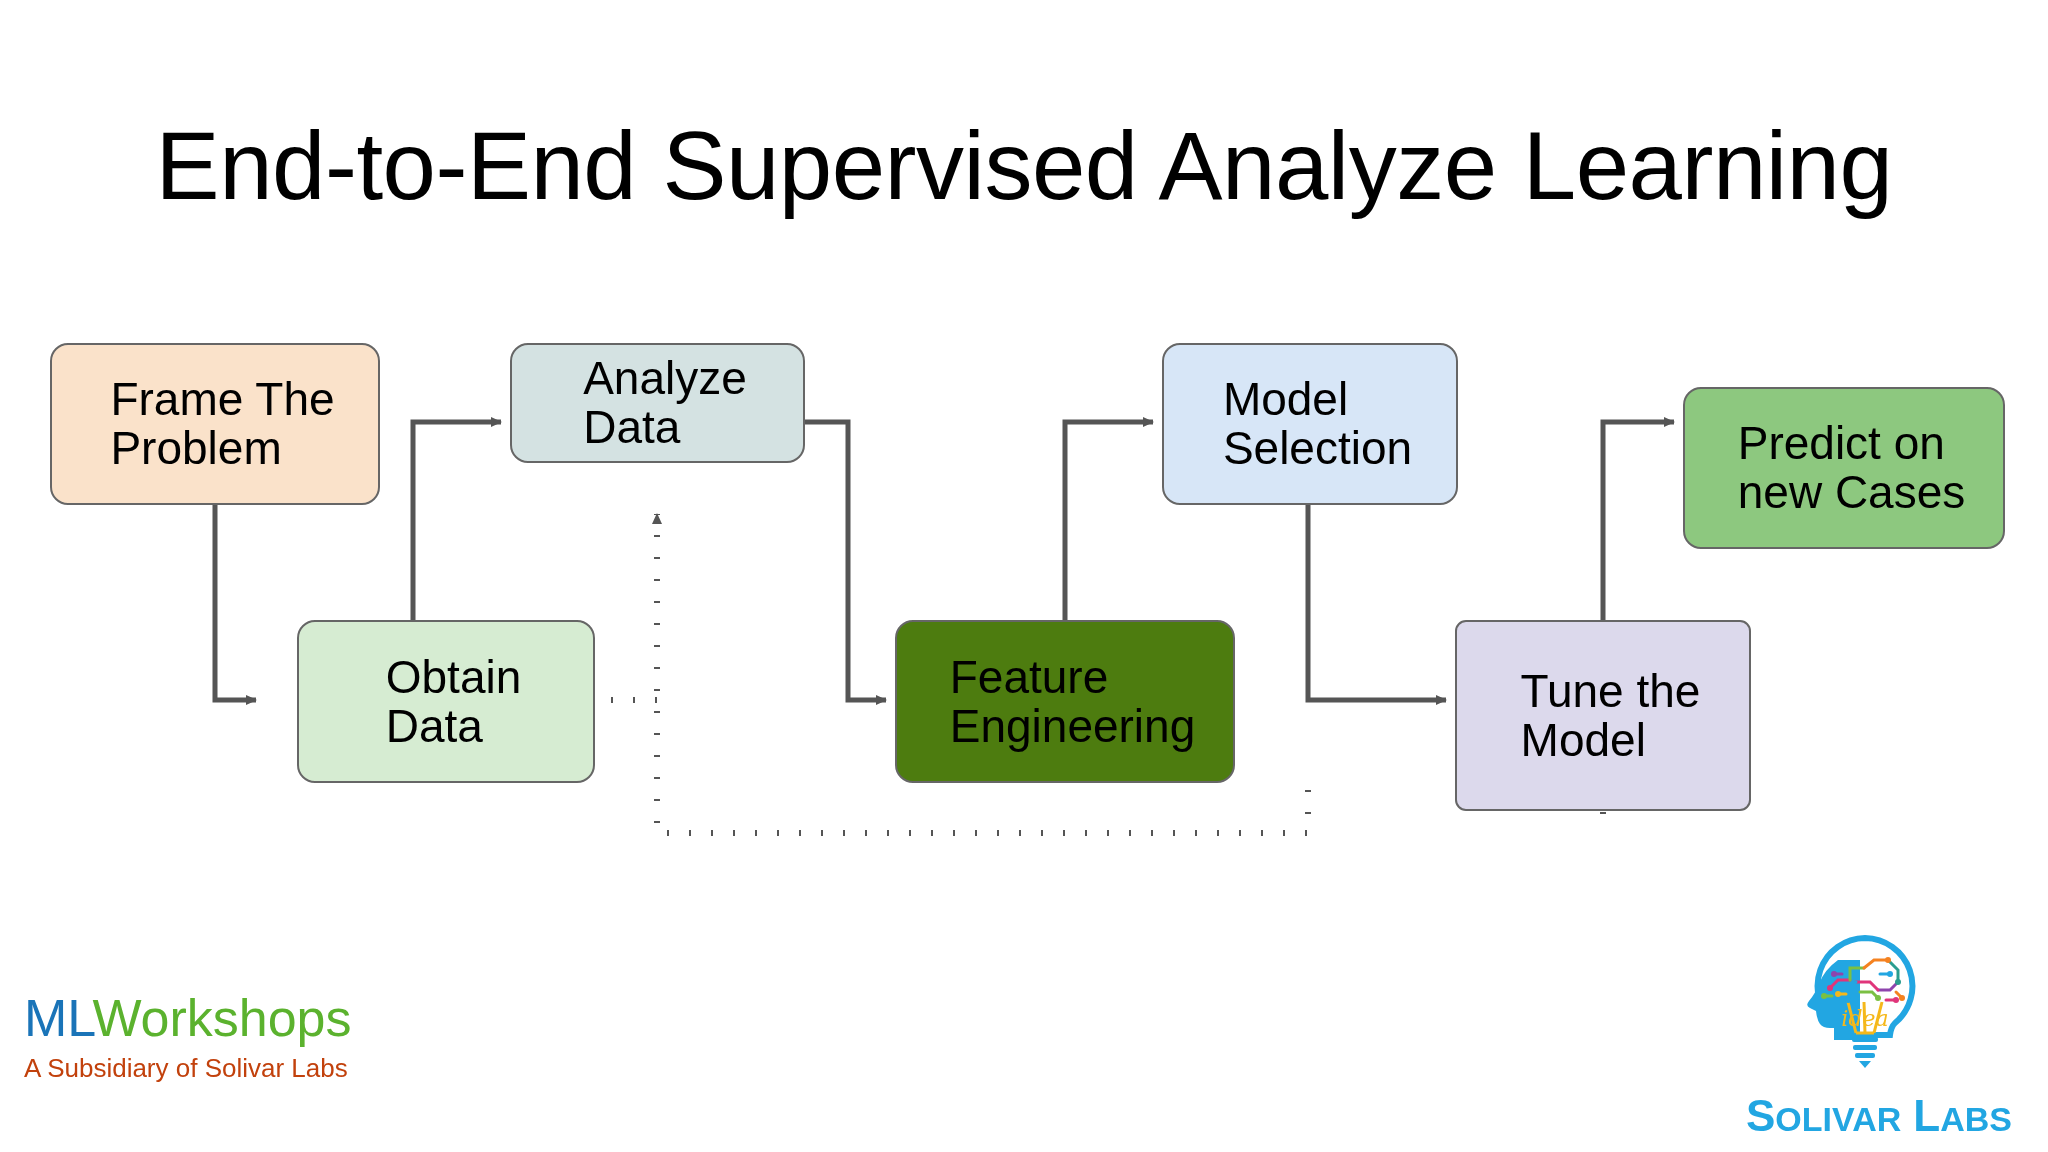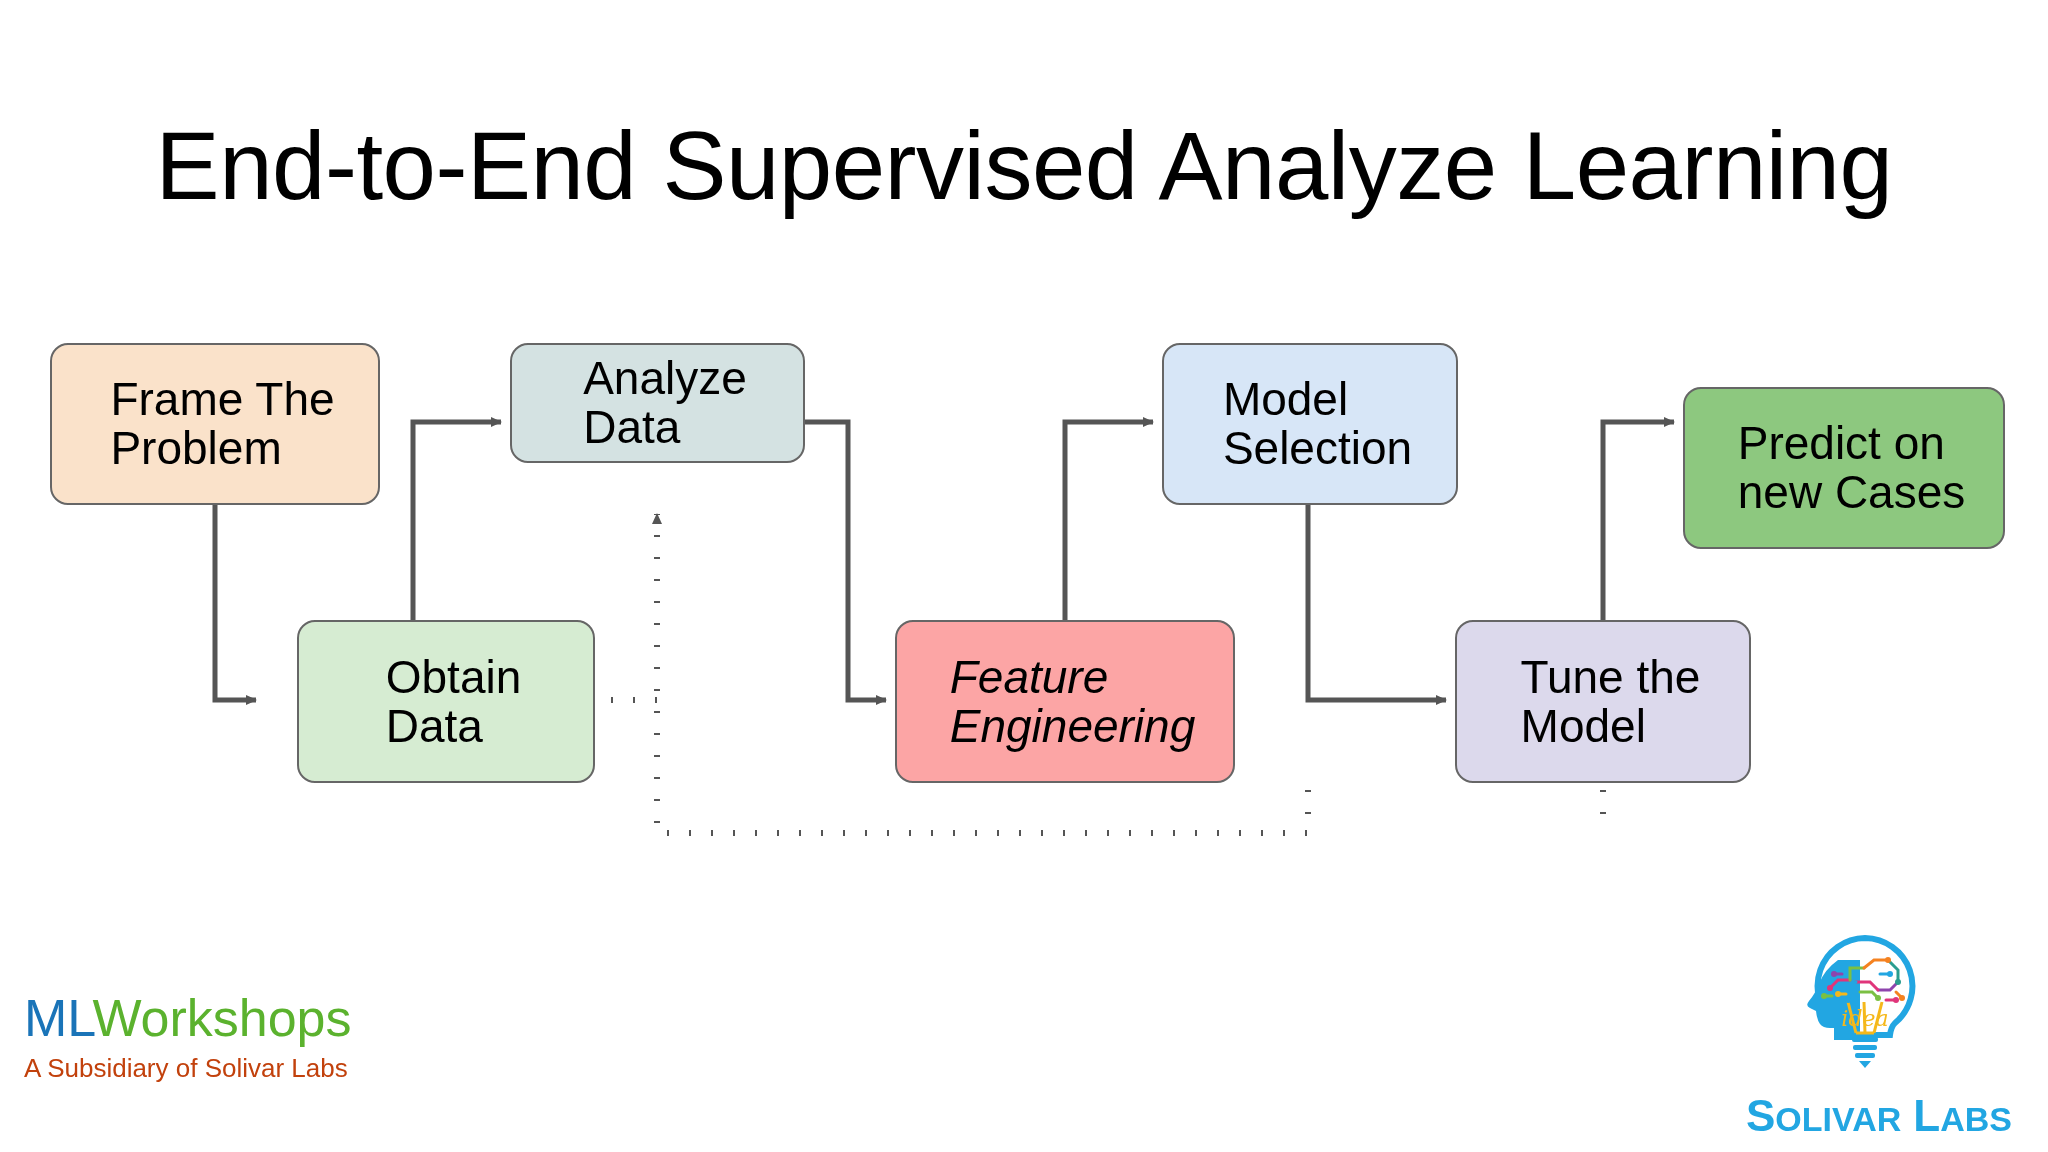--- a/index.html
+++ b/index.html
@@ -167,31 +167,31 @@
   <div class="flow-node" style="left:265px; top:620px; width:298px; height:163px; background:#d6ecd2;margin-left:32px;">
     <span>Obtain
 Data</span>
   </div>
 
   <div class="flow-node" style="left:510px; top:343px; width:295px; height:120px; background:#d4e2e2;">
     <span>Analyze
 Data</span>
   </div>
 
-  <div class="flow-node" style="left:895px; top:620px; width:340px; height:163px; background:#fca5a5;font-style:italic;">
+  <div class="flow-node" style="left:895px; top:620px; width:340px; height:163px; background:#4d7c0f;">
     <span>Feature
 Engineering</span>
   </div>
 
   <div class="flow-node" style="left:1162px; top:343px; width:296px; height:162px; background:#d7e6f7;">
     <span>Model
 Selection</span>
   </div>
 
-  <div class="flow-node" style="left:1455px; top:620px; width:296px; height:163px; background:#dcd9ec;">
+  <div class="flow-node" style="left:1455px; top:620px; width:296px; height:191px; background:#dcd9ec;border-radius:11px;">
     <span>Tune the
 Model</span>
   </div>
 
   <div class="flow-node" style="left:1683px; top:343px; width:322px; height:162px; background:#8dc87f;margin-top:44px;">
     <span>Predict on
 new Cases</span>
   </div>
 </div>
 

